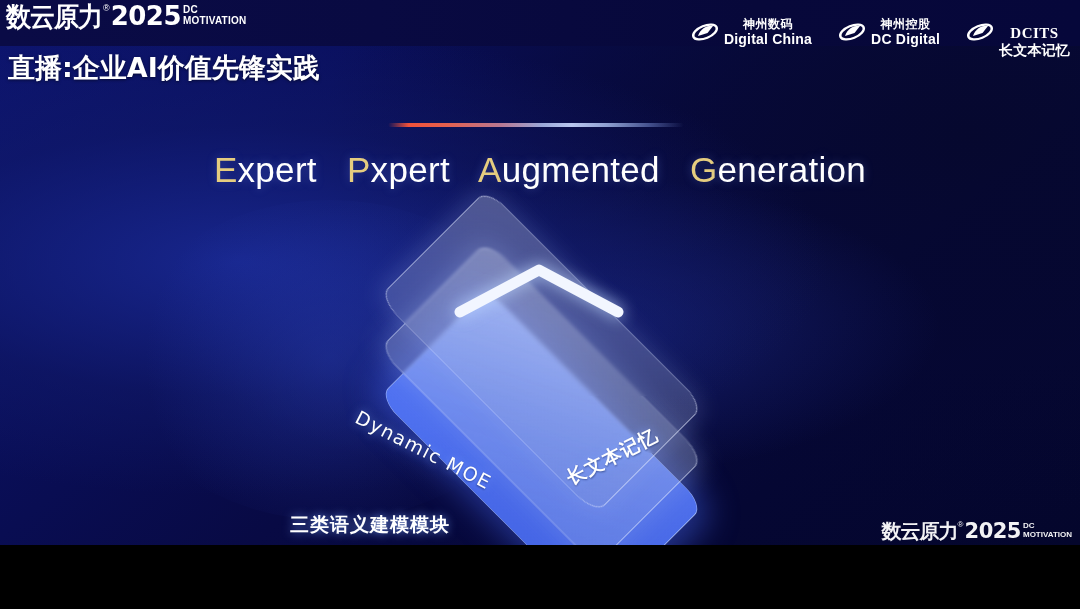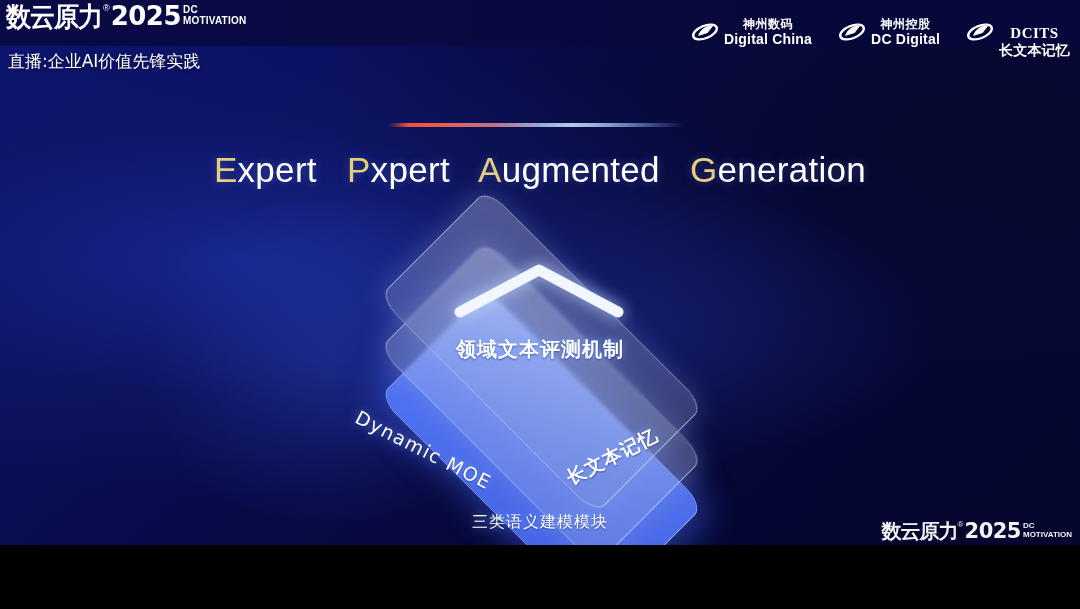--- a/index.html
+++ b/index.html
@@ -82,22 +82,22 @@
     color: #ffffff;
     line-height: 11px;
     letter-spacing: 0.2px;
   }
 
   
   .live-title {
     position: absolute;
     left: 8px; top: 50px;
     font-family: "DejaVu Sans", sans-serif;
-    font-size: 17px;
-    font-weight: normal;
+    font-size: 27px;
+    font-weight: bold;
     color: #ffffff;
     letter-spacing: 0px;
     text-shadow: 0 1px 3px rgba(0,0,0,0.5);
     white-space: nowrap;
   }
 
   
   .logos {
     position: absolute;
     right: 10px; top: 6px;
@@ -244,23 +244,23 @@
     left: 0; top: 108px;
     width: 500px;
     text-align: center;
     font-size: 20px;
     font-weight: bold;
     letter-spacing: 1px;
   }
   .label-bottom {
     left: 0; top: 284px;
     width: 500px;
-    text-align: center;
-    font-size: 16px;
-    font-weight: normal;
+    text-align: left;
+    font-size: 19px;
+    font-weight: bold;
     letter-spacing: 1px;
   }
   .label-left {
     left: 72px; top: 178px;
     font-size: 19px;
     font-weight: 400;
     letter-spacing: 1.5px;
     transform: rotate(27deg);
     transform-origin: left top;
   }
@@ -396,21 +396,20 @@
   <div class="stack">
 
     <div class="plate plate-3"></div>
     <div class="plate plate-2"></div>
     <div class="plate plate-1"></div>
 
     <svg class="chevron" viewBox="0 0 178 62">
       <path d="M10 52 L89 10 L168 52" fill="none" stroke="#f2f6ff" stroke-width="11" stroke-linecap="round" stroke-linejoin="round"></path>
     </svg>
 
-    <div class="plate-label label-top">领域文本评测机制</div>
     <div class="plate-label label-left">Dynamic  MOE</div>
     <div class="plate-label label-right">长文本记忆</div>
     <div class="plate-label label-bottom">三类语义建模模块</div>
 
   </div>
 
   <div class="watermark">
     <span class="wm-cn">数云原力</span>
     <span class="wm-reg">®</span>
     <span class="wm-year">2025</span>

